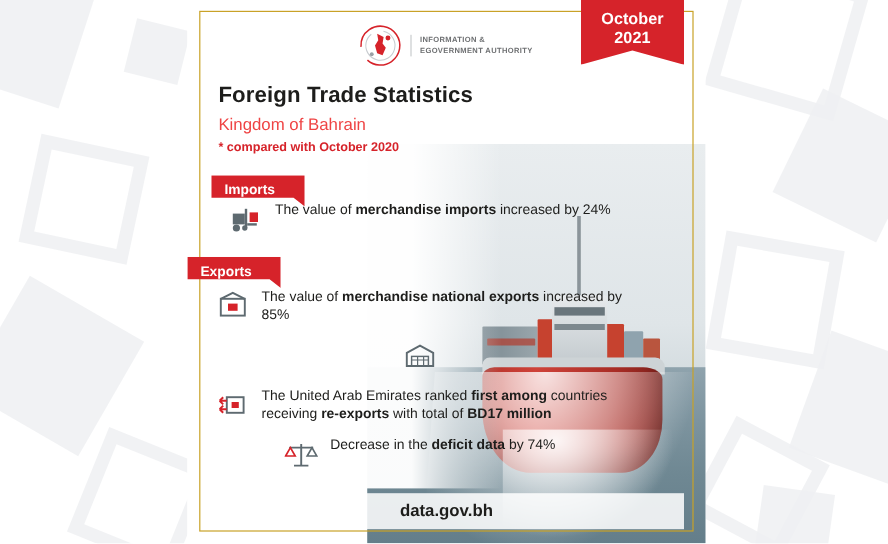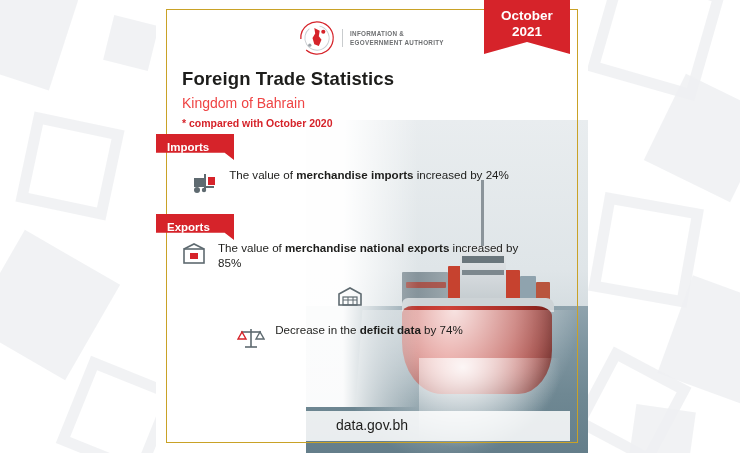--- a/index.html
+++ b/index.html
@@ -234,21 +234,21 @@
     color: #fff;
     font-size: 11.5px;
     font-weight: bold;
     z-index: 8;
     display: flex;
     align-items: center;
     padding-left: 11px;
     box-sizing: border-box;
     clip-path: polygon(0 0, 100% 0, 100% 100%, 88% 72%, 0 72%);
   }
-  .flag.imports { top: 134px; }
+  .flag.imports { top: 146px; margin-left: 20px; }
   .flag.exports { top: 214px; }
 
   
   .rows {
     position: absolute;
     left: 24px;
     top: 168px;
     width: 340px;
     z-index: 7;
   }
@@ -275,21 +275,21 @@
   .r-imports  { margin-bottom: 44px; }
 
   
   .url {
     position: absolute;
     left: 0;
     right: 0;
     bottom: 20px;
     text-align: center;
     font-size: 14px;
-    font-weight: normal;
+    font-weight: bold;
     color: #1d1d1b;
     z-index: 7;
   }
   .url-bg {
     position: absolute;
     left: 120px;
     right: 18px;
     bottom: 12px;
     height: 30px;
     background: rgba(255,255,255,.86);
@@ -421,20 +421,31 @@
           <svg viewBox="0 0 28 28" width="28" height="28" aria-hidden="true">
             <path d="M3 11 L14 5 L25 11 L25 22 L3 22 Z" fill="none" stroke="#5e6a70" stroke-width="1.6"></path>
             <rect x="7" y="14" width="14" height="8" fill="none" stroke="#5e6a70" stroke-width="1.2"></rect>
             <line x1="7" y1="17" x2="21" y2="17" stroke="#5e6a70" stroke-width="1"></line>
             <line x1="12" y1="14" x2="12" y2="22" stroke="#5e6a70" stroke-width="1"></line>
             <line x1="17" y1="14" x2="17" y2="22" stroke="#5e6a70" stroke-width="1"></line>
           </svg>
         </div>
       </div>
 
+      <div class="row">
+        <div class="ico">
+          <svg viewBox="0 0 28 28" width="28" height="28" aria-hidden="true">
+            <rect x="9" y="7" width="14" height="13" fill="none" stroke="#5e6a70" stroke-width="1.6"></rect>
+            <path d="M9 10 H3 M3 10 L6 7 M3 10 L6 13" fill="none" stroke="#d6232a" stroke-width="1.6"></path>
+            <path d="M9 17 H3 M3 17 L6 14 M3 17 L6 20" fill="none" stroke="#d6232a" stroke-width="1.6"></path>
+            <rect x="13" y="11" width="6" height="5" fill="#d6232a"></rect>
+          </svg>
+        </div>
+        <div class="txt">The United Arab Emirates ranked <b>first among</b> countries receiving <b>re-exports</b> with total of <b>BD17 million</b></div>
+      </div>
 
       <div class="row">
         <div class="ico">
           <svg viewBox="0 0 28 28" width="28" height="28" aria-hidden="true">
             <line x1="14" y1="5" x2="14" y2="23" stroke="#5e6a70" stroke-width="1.6"></line>
             <line x1="4" y1="8" x2="24" y2="8" stroke="#5e6a70" stroke-width="1.6"></line>
             <line x1="8" y1="23" x2="20" y2="23" stroke="#5e6a70" stroke-width="1.6"></line>
             <path d="M1 15 L5 8 L9 15 Z" fill="none" stroke="#d6232a" stroke-width="1.4"></path>
             <path d="M19 15 L23 8 L27 15 Z" fill="none" stroke="#5e6a70" stroke-width="1.4"></path>
           </svg>

